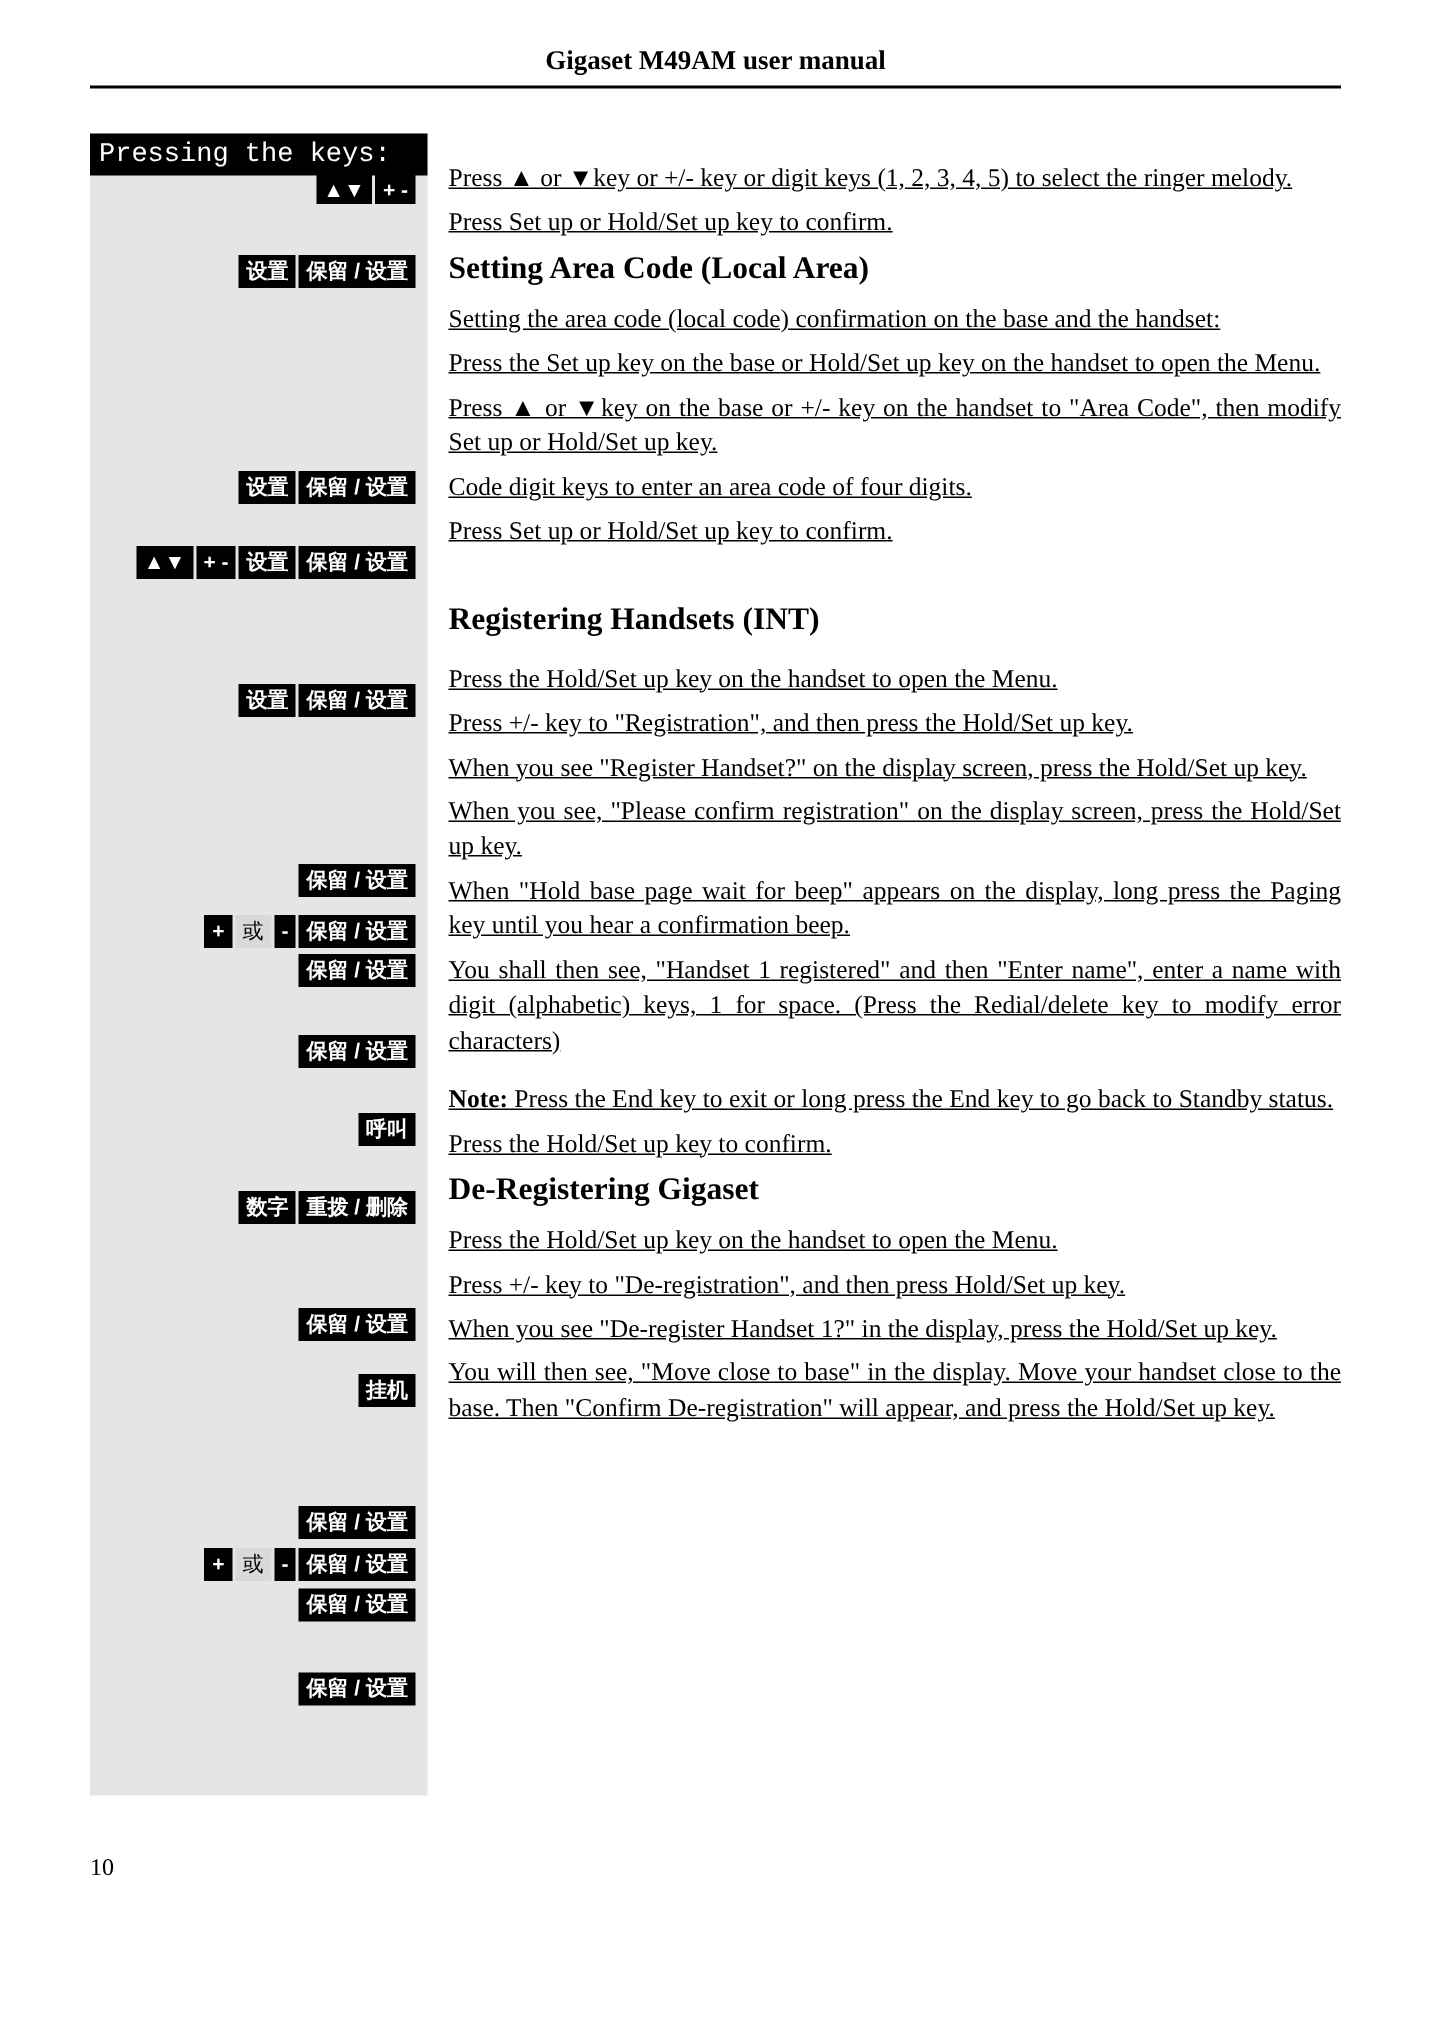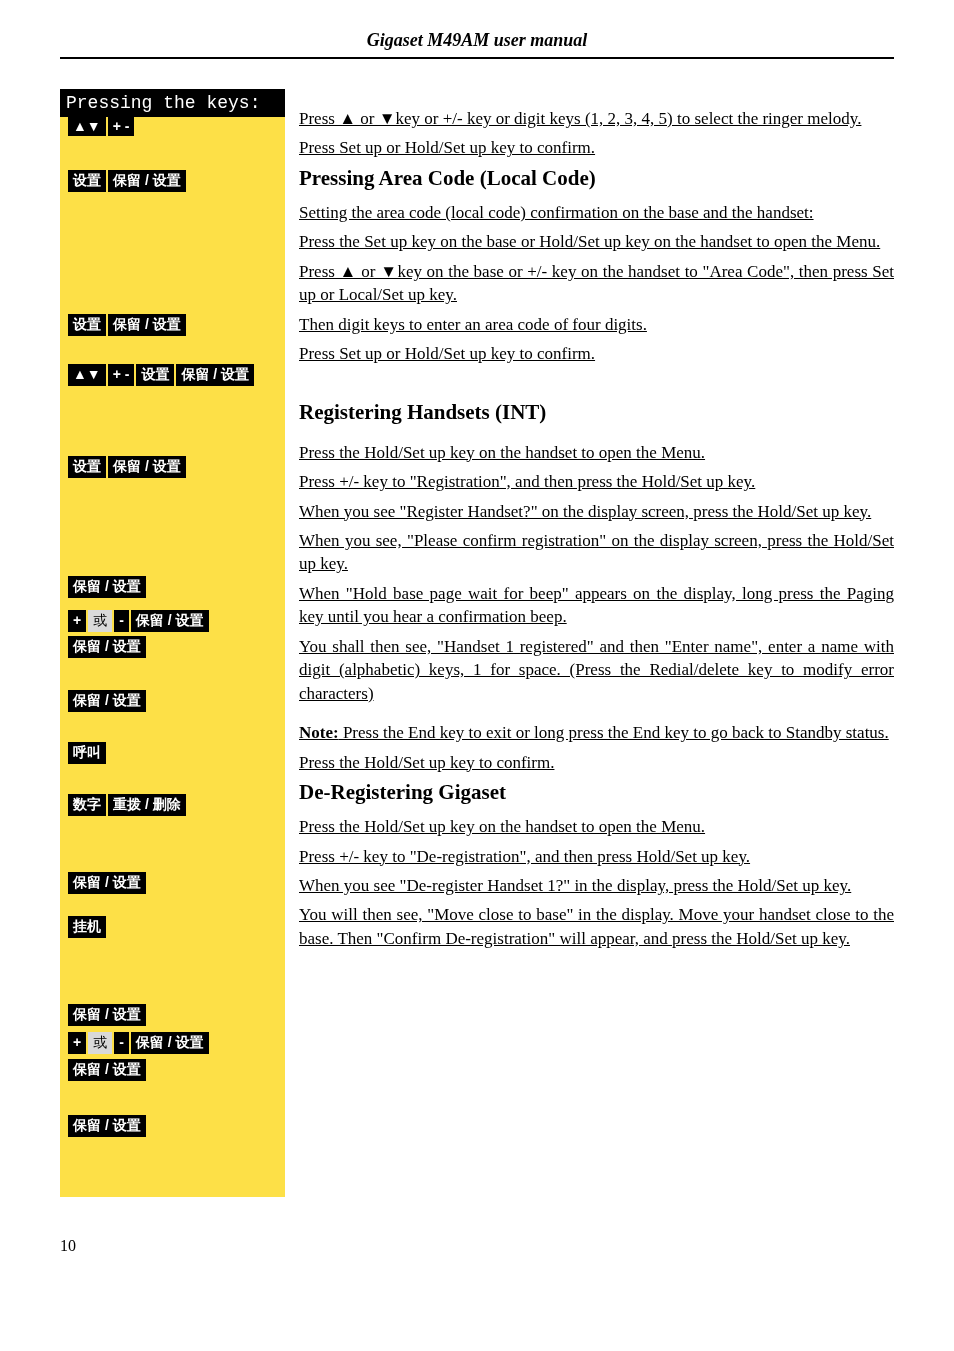--- a/index.html
+++ b/index.html
@@ -14,33 +14,33 @@
     padding: 30px 60px 40px 60px;
     box-sizing: border-box;
   }
   .header {
     text-align: center;
     font-weight: bold;
     font-size: 18px;
     border-bottom: 2px solid #000;
     padding-bottom: 6px;
     margin-bottom: 30px;
-    font-style: italic;
   }
   .layout {
     display: flex;
   }
   .sidebar {
     width: 225px;
     min-width: 225px;
-    background: #fde047;
+    background: #e5e5e5;
     padding: 0 8px 0 8px;
     box-sizing: border-box;
     display: flex;
     flex-direction: column;
+    align-items: flex-end;
   }
   .content {
     flex: 1;
     padding-left: 14px;
     box-sizing: border-box;
   }
   .content p {
     font-size: 17px;
     margin: 0 0 6px 0;
     line-height: 1.38;
@@ -195,25 +195,25 @@
 
       <div style="height:56px;"></div>
     </div>
 
     <div class="content">
 
       <div style="height:18px;"></div>
       <p>Press  ▲  or  ▼key or +/- key or digit keys (1, 2, 3, 4, 5) to select the ringer melody.</p>
       <p>Press Set up or Hold/Set up key to confirm.</p>
 
-      <h2>Pressing Area Code (Local Code)</h2>
+      <h2>Setting Area Code (Local Area)</h2>
       <p>Setting the area code (local code) confirmation on the base and the handset:</p>
       <p>Press the Set up key on the base or Hold/Set up key on the handset to open the Menu.</p>
-      <p>Press  ▲  or  ▼key on the base or +/- key on the handset to "Area Code", then press Set up or Local/Set up key.</p>
-      <p>Then digit keys to enter an area code of four digits.</p>
+      <p>Press  ▲  or  ▼key on the base or +/- key on the handset to "Area Code", then modify Set up or Hold/Set up key.</p>
+      <p>Code digit keys to enter an area code of four digits.</p>
       <p>Press Set up or Hold/Set up key to confirm.</p>
 
       <div style="height:22px;"></div>
       <h2>Registering Handsets (INT)</h2>
       <div style="height:6px;"></div>
       <p>Press the Hold/Set up key on the handset to open the Menu.</p>
       <p>Press +/- key to "Registration", and then press the Hold/Set up key.</p>
       <p>When you see "Register Handset?" on the display screen, press the Hold/Set up key.</p>
       <p>When you see, "Please confirm registration" on the display screen, press the Hold/Set up key.</p>
       <p>When "Hold base page wait for beep" appears on the display, long press the Paging key until you hear a confirmation beep.</p>

